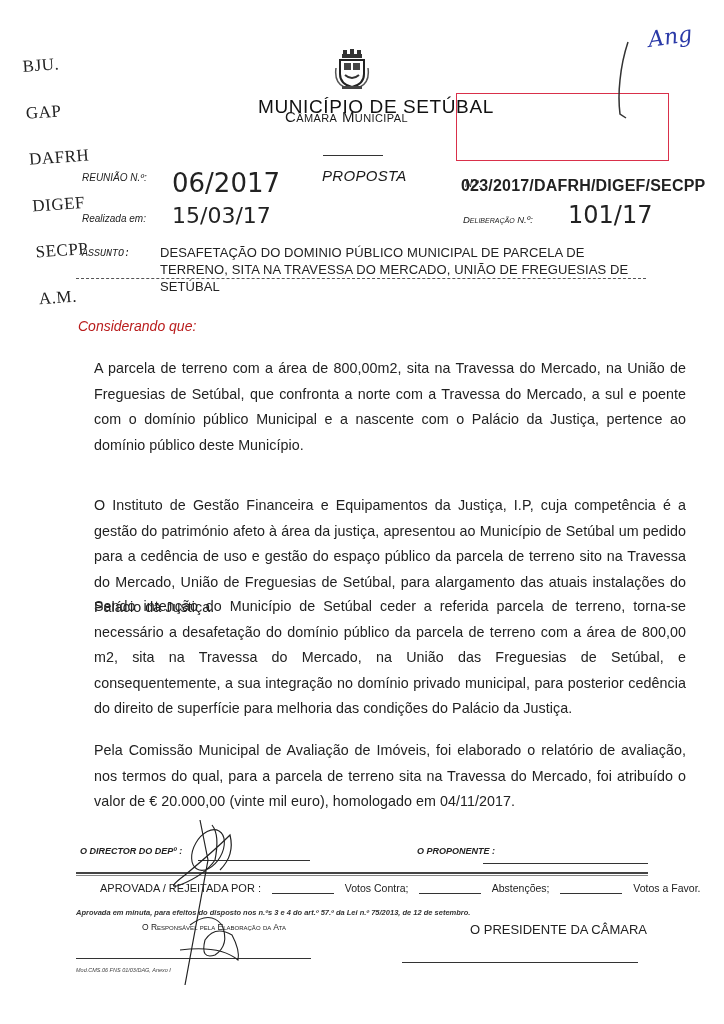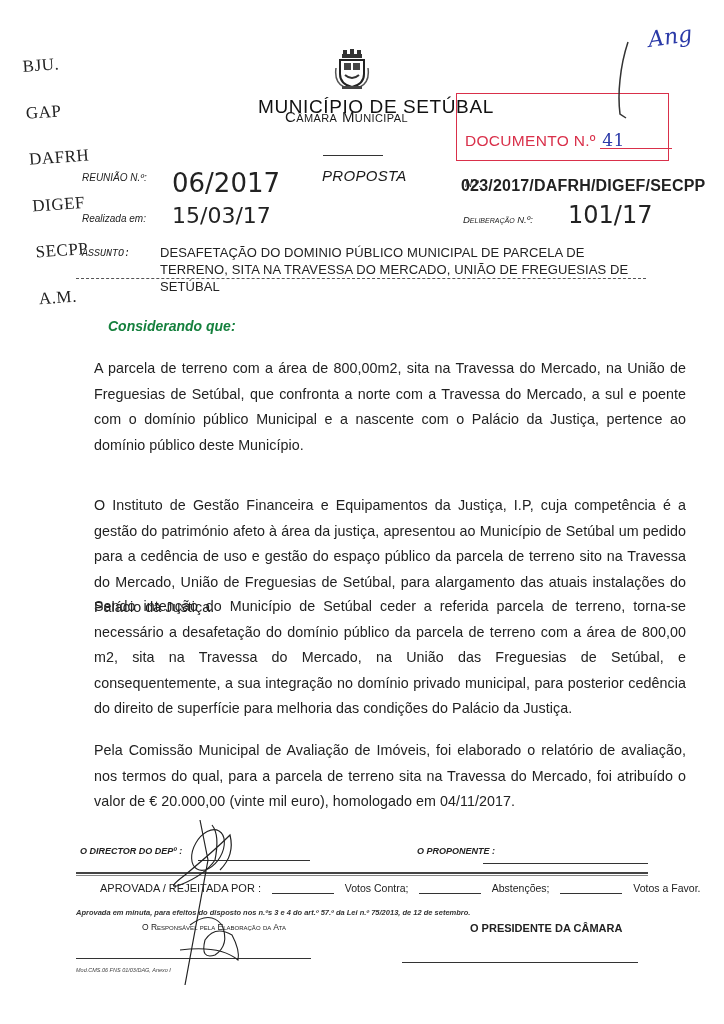--- a/index.html
+++ b/index.html
@@ -26,39 +26,39 @@
   .reuniao-val { left: 172px; top: 168px; font-size: 26px; }
   .numero-label { left: 465px; top: 178px; font-size: 10px; font-style: italic; }
   .numero-val { left: 461px; top: 177px; font-size: 16px; font-weight: bold; color: #222; letter-spacing: 0.2px; }
   .realizada-label { left: 82px; top: 213px; }
   .realizada-val { left: 172px; top: 203px; font-size: 22px; }
   .delib-label { left: 463px; top: 214px; font-size: 9.5px; font-style: italic; font-variant: small-caps; }
   .delib-val { left: 568px; top: 201px; font-size: 24px; }
   .assunto-label { left: 82px; top: 248px; font-family: Liberation Mono, monospace; }
   .assunto-text { left: 160px; top: 244px; font-size: 13px; font-weight: normal; line-height: 17px; color: #222; letter-spacing: 0.1px; }
   .assunto-rule { left: 76px; top: 278px; width: 570px; border-top: 1px dashed #555; }
-  .considerando { left: 78px; top: 318px; font-size: 14px; font-style: italic; font-weight: bold; color: #15803d; margin-left: 30px; }
+  .considerando { left: 78px; top: 318px; font-size: 14px; font-style: italic; font-weight: normal; color: #b91c1c; }
   .para { left: 94px; width: 592px; font-size: 14.3px; line-height: 25.5px; text-align: justify; color: #222; letter-spacing: 0.05px; }
   .p1 { top: 356px; }
   .p2 { top: 476px; margin-top: 17px; }
   .p3 { top: 594px; }
   .p4 { top: 738px; }
   .sig-row { font-size: 9px; font-style: italic; font-weight: bold; color: #222; }
   .director-label { left: 80px; top: 846px; }
   .director-line { left: 198px; top: 860px; width: 112px; border-top: 1px solid #333; }
   .proponente-label { left: 417px; top: 846px; }
   .proponente-line { left: 483px; top: 863px; width: 165px; border-top: 1px solid #333; }
   .double-rule { left: 76px; top: 872px; width: 572px; border-top: 2px solid #444; }
   .double-rule2 { left: 76px; top: 875px; width: 572px; border-top: 1px solid #888; }
   .votes-row { left: 100px; top: 882px; font-size: 10.5px; color: #222; white-space: nowrap; }
   .votes-row .sc { font-variant: small-caps; font-size: 11px; }
   .votes-row .blank { display: inline-block; width: 62px; border-bottom: 1px solid #333; margin: 0 8px; vertical-align: bottom; height: 9px; }
   .minute-note { left: 76px; top: 908px; font-size: 7.5px; font-style: italic; font-weight: bold; color: #333; white-space: nowrap; }
   .responsavel { left: 142px; top: 922px; font-size: 8.5px; font-variant: small-caps; color: #222; white-space: nowrap; }
-  .presidente { left: 470px; top: 922px; font-size: 11px; color: #222; white-space: nowrap; font-weight: bold; }
+  .presidente { left: 470px; top: 922px; font-size: 13px; color: #222; white-space: nowrap; }
   .resp-line { left: 76px; top: 958px; width: 235px; border-top: 1px solid #333; }
   .pres-line { left: 402px; top: 962px; width: 236px; border-top: 1.5px solid #333; }
   .mod-code { left: 76px; top: 967px; font-size: 5.5px; font-style: italic; color: #444; white-space: nowrap; }
   .sig { left: 160px; top: 815px; width: 120px; height: 180px; }
 </style>
 </head>
 <body>
 
 <div class="abs hw-routing hand">
   <div>BJU.</div>
@@ -81,24 +81,20 @@
   <path d="M2 20 Q0 34 10 39 M34 20 Q36 34 26 39" stroke="#555" stroke-width="1.5" fill="none"></path>
   <rect x="8" y="38" width="20" height="3" fill="#444"></rect>
 </svg>
 
 <div class="abs muni-title">MUNICÍPIO DE SETÚBAL</div>
 <div class="abs camara">Câmara Municipal</div>
 <div class="abs camara-rule"></div>
 <div class="abs proposta">PROPOSTA</div>
 
 <div class="abs stamp">
-  <div class="l2">
-    <span>DOCUMENTO N.º</span>
-    <span class="fill fill2">41</span>
-  </div>
 </div>
 
 <svg class="abs blue-stroke" viewBox="0 0 40 80">
   <path d="M30 2 Q24 20 22 40 Q20 58 22 74 L28 78" stroke="#333" stroke-width="1.5" fill="none"></path>
 </svg>
 <div class="abs blue-initials hw-blue">Ang</div>
 
 <div class="abs label-it reuniao-label">REUNIÃO N.º:</div>
 <div class="abs hand reuniao-val">06/2017</div>
 <div class="abs numero-label">N.º:</div>

